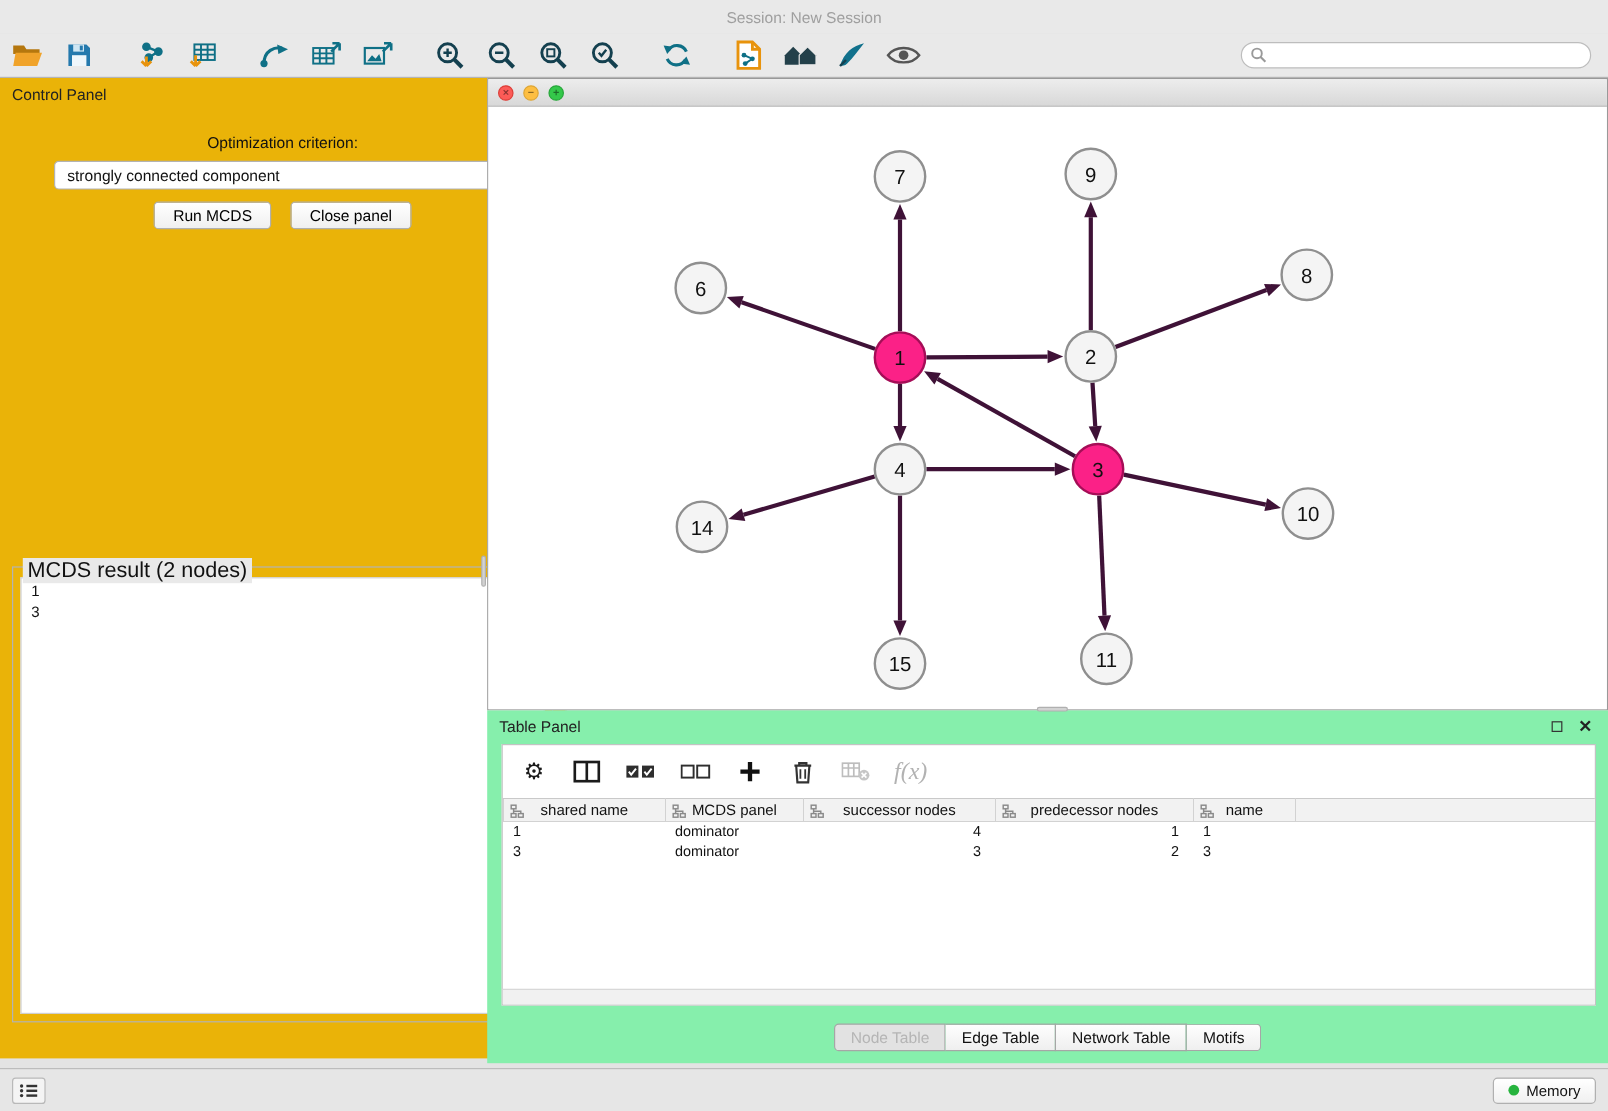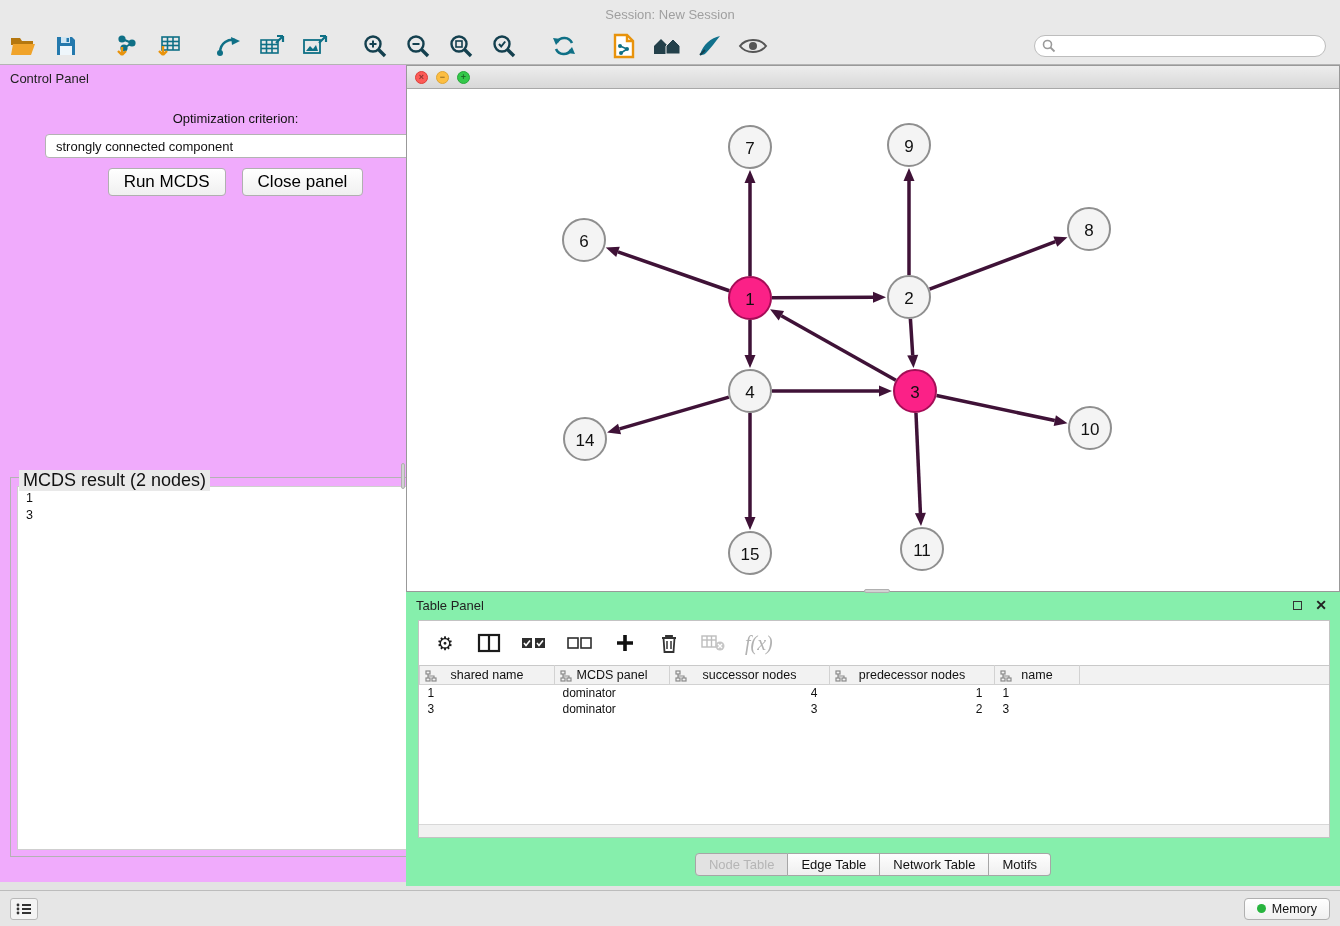--- a/index.html
+++ b/index.html
@@ -14,21 +14,21 @@
               border-bottom:1px solid #b4b4b4; display:flex; align-items:center; padding:0 8px; }
   .tb-group { display:flex; align-items:center; gap:13px; margin-right:30px; }
   .tb-btn { display:flex; align-items:center; justify-content:center; width:30px; height:28px; cursor:default; }
   .search-wrap { margin-left:auto; margin-right:6px; position:relative; }
   .search-input { width:292px; height:22px; border:1px solid #bdbdbd; border-radius:12px; background:#fff;
                   padding:0 8px 0 26px; font-size:12px; outline:none; font-family:"Liberation Sans",sans-serif; }
   .search-mag { position:absolute; left:8px; top:4px; }
 
   
   .control-panel { position:absolute; top:65px; left:0; width:472px; height:817px;
-                   background:#f0abfc; border-right:1px solid #b9b9b9; }
+                   background:#eab308; border-right:1px solid #b9b9b9; }
   .panel-header { height:26px; display:flex; align-items:center; padding:0 10px; color:#222; }
   .panel-header .spacer { flex:1; }
   .win-btn { display:flex; align-items:center; justify-content:center; width:18px; height:18px; margin-left:6px; cursor:default; }
   .float-sq { width:9px; height:9px; border:1.5px solid #333; display:inline-block; }
   .close-x { font-weight:bold; font-size:14px; color:#222; line-height:1; }
 
   .seg-tabs { display:flex; justify-content:center; margin-top:6px; }
   .seg-tab { border:1px solid #a6a6a6; border-left:none; background:linear-gradient(#fefefe,#efefef);
              padding:3px 13px; font-size:13px; color:#111; cursor:default; }
   .seg-tab:first-child { border-left:1px solid #a6a6a6; border-radius:4px 0 0 4px; }
@@ -39,21 +39,21 @@
   .dropdown { position:relative; margin:8px 34px 0 45px; height:24px; background:#fff;
               border:1px solid #b3b3b3; border-radius:4px; display:flex; align-items:center;
               padding:0 22px 0 10px; cursor:default; }
   .stepper { position:absolute; right:7px; top:4px; }
   .tri-up { width:0; height:0; border-left:4px solid transparent; border-right:4px solid transparent;
             border-bottom:5px solid #555; margin-bottom:3px; }
   .tri-down { width:0; height:0; border-left:4px solid transparent; border-right:4px solid transparent;
             border-top:5px solid #555; }
   .btn-row { display:flex; justify-content:center; gap:16px; margin-top:10px; }
   .mac-btn { border:1px solid #b0b0b0; border-radius:4px; background:linear-gradient(#ffffff,#f0f0f0);
-             padding:3px 15px; font-size:17px; cursor:default; }
+             padding:3px 15px; font-size:13px; cursor:default; }
 
   .result-fieldset { margin:281px 10px 0 10px; border:1px solid #b3b3b3; height:380px; padding:8px 6px 6px 6px; position:relative; }
   .result-legend { position:absolute; top:-8px; left:8px; background:#e9e9e9; padding:0 4px; font-size:18px; }
   .result-box { width:100%; height:100%; background:#fff; border:1px solid #cfcfcf; padding:3px 8px;
                 font-size:12.5px; line-height:17px; overflow:hidden; }
 
   .v-splitter { position:absolute; top:65px; left:400px; width:6px; height:817px; }
   .v-splitter .knob { position:absolute; top:398px; left:1px; width:4px; height:26px;
                       background:#d2d2d2; border:1px solid #b0b0b0; border-radius:2px; }
 

